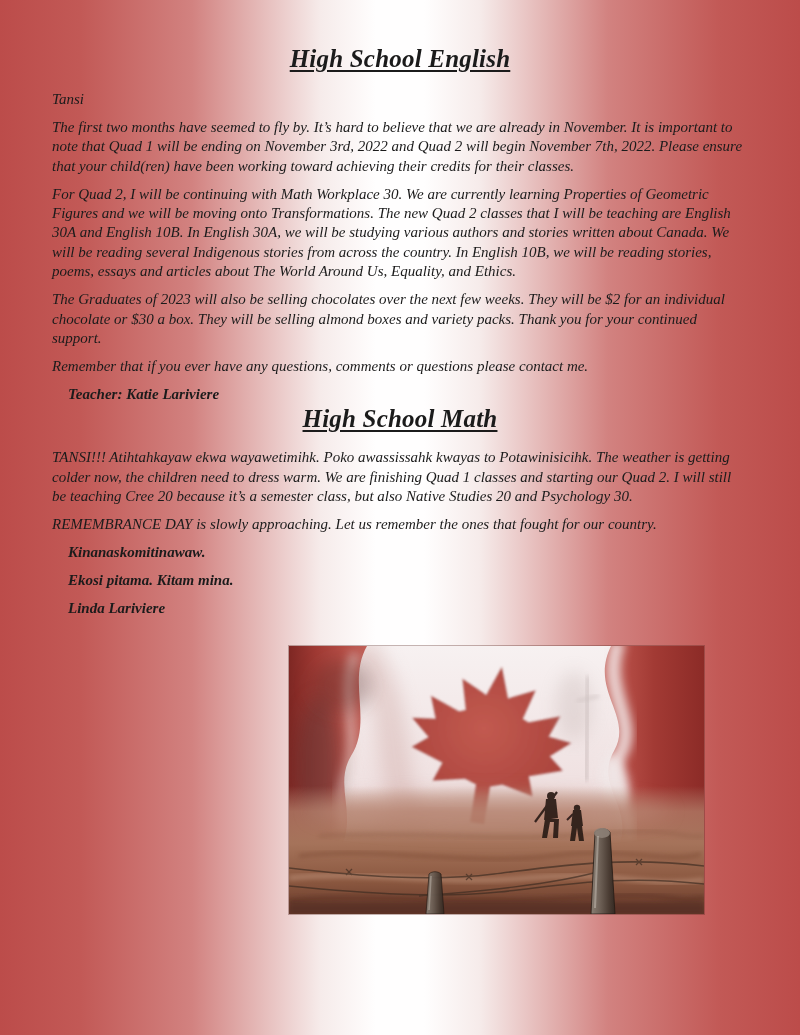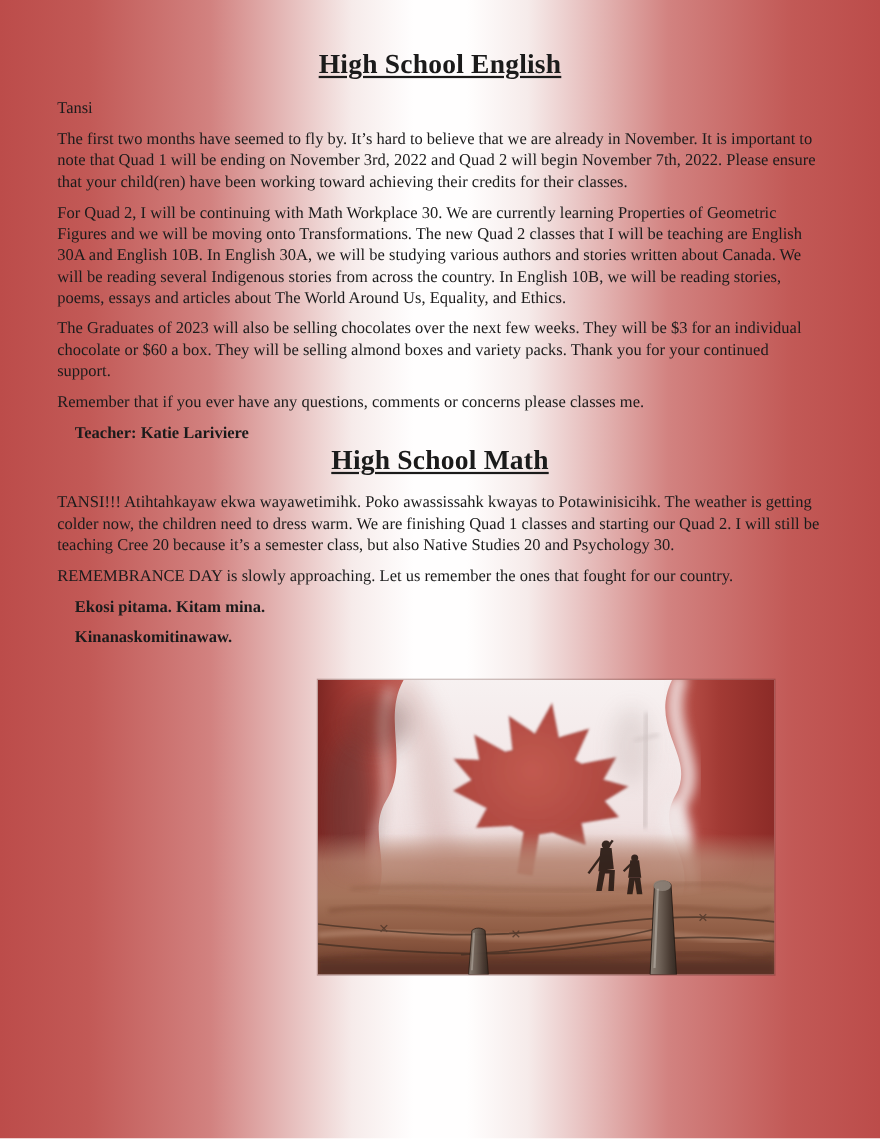--- a/index.html
+++ b/index.html
@@ -11,21 +11,21 @@
     overflow: hidden;
   }
   .page {
     width: 800px; height: 1035px;
     background: linear-gradient(90deg,
       #bc4c4a 0%, #c25956 10%, #d28280 24%, #f6ebea 40%,
       #fffefe 47%, #fffefe 53%, #f6ebea 60%, #d28280 76%,
       #c25956 90%, #bc4c4a 100%);
     overflow: hidden;
   }
-  .doc { padding: 34px 52px 0 52px; }
+  .doc { padding: 34px 52px 0 52px; font-style: italic; }
   h1 {
     margin: 0; text-align: center;
     font-size: 25px; line-height: 29px; font-weight: bold;
     text-decoration: underline;
     text-decoration-thickness: 2px;
     text-underline-offset: 3px;
     letter-spacing: 0.2px;
   }
   h1.first { margin-top: 10px; }
   h1.second { }
@@ -44,29 +44,30 @@
 </head>
 <body>
 
 <div class="page">
   <main class="doc">
 
     <h1 class="first">High School English</h1>
     <p class="greet">Tansi</p>
     <p>The first two months have seemed to fly by. It’s hard to believe that we are already in November. It is important to note that Quad 1 will be ending on November 3rd, 2022 and Quad 2 will begin November 7th, 2022.  Please ensure that your child(ren) have been working toward achieving their credits for their classes.</p>
     <p>For Quad 2, I will be continuing with Math Workplace 30. We are currently learning Properties of Geometric Figures and we will be moving onto Transformations. The new Quad 2 classes that I will be teaching are English 30A and English 10B. In English 30A, we will be studying various authors and stories written about Canada. We will be reading several Indigenous stories from across the country. In English 10B, we will be reading stories, poems, essays and articles about The World Around Us, Equality, and Ethics.</p>
-    <p>The Graduates of 2023 will also be selling chocolates over the next few weeks. They will be $3 for an individual chocolate or $60 a box. They will be selling almond boxes and variety packs. Thank you for your continued support.</p>
-    <p>Remember that if you ever have any questions, comments or concerns please classes me.</p>
+    <p>The Graduates of 2023 will also be selling chocolates over the next few weeks. They will be $2 for an individual chocolate or $30 a box. They will be selling almond boxes and variety packs. Thank you for your continued support.</p>
+    <p>Remember that if you ever have any questions, comments or questions please contact me.</p>
     <p class="bold">Teacher: Katie Lariviere</p>
 
     <h1 class="second">High School Math</h1>
     <p class="after-h">TANSI!!! Atihtahkayaw ekwa wayawetimihk. Poko awassissahk kwayas to Potawinisicihk.  The weather is getting colder now, the children need to dress warm. We are finishing Quad 1 classes and starting our Quad 2. I will still be teaching Cree 20 because it’s a semester class, but also Native Studies 20 and  Psychology 30.</p>
     <p>REMEMBRANCE DAY is slowly approaching. Let us remember the ones that fought for our country.</p>
+    <p class="bold">Kinanaskomitinawaw.</p>
     <p class="bold">Ekosi pitama. Kitam mina.</p>
-    <p class="bold">Kinanaskomitinawaw.</p>
+    <p class="bold">Linda Lariviere</p>
 
     <div class="photo" role="img" aria-label="Canadian flag with maple leaf over battlefield, soldier silhouettes, fence posts and barbed wire (Remembrance Day)">
       <svg viewBox="0 0 415 268" preserveAspectRatio="none">
         <defs>
           <linearGradient id="gFlagBase" x1="0" y1="0" x2="0" y2="1">
             <stop offset="0" stop-color="#f7f1f1"></stop>
             <stop offset="0.55" stop-color="#efe0e0"></stop>
             <stop offset="0.8" stop-color="#dfc6c2"></stop>
             <stop offset="1" stop-color="#d4b4ac"></stop>
           </linearGradient>

